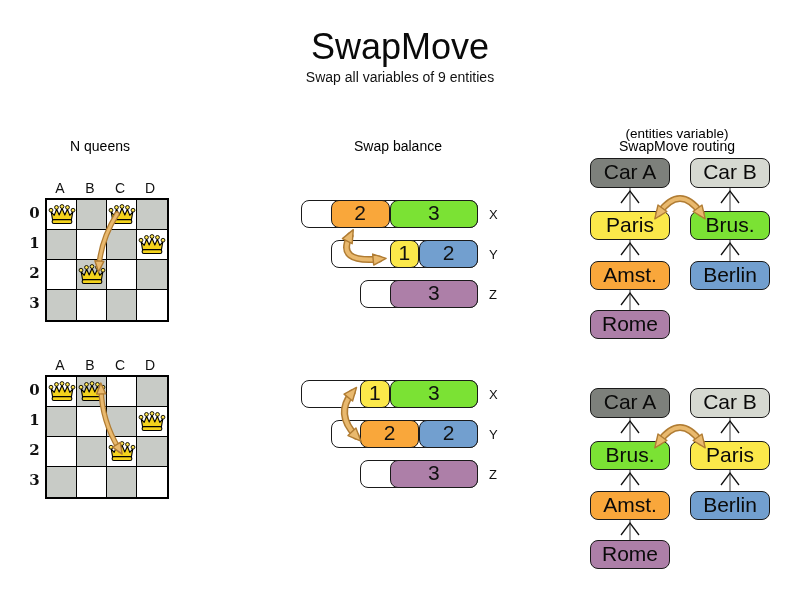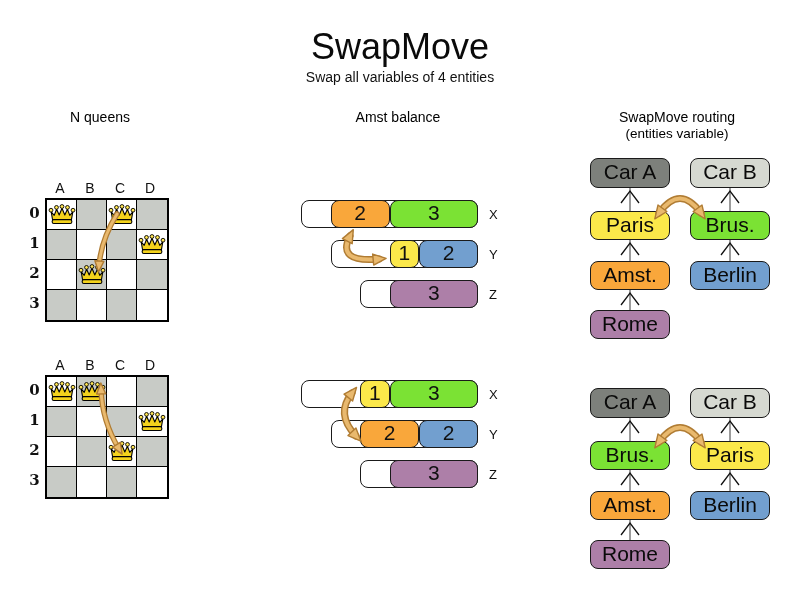--- a/index.html
+++ b/index.html
@@ -2,21 +2,21 @@
 <html style="--dark: #c8cbc6;"><head>
 <meta charset="utf-8">
 <style>
   html,body{margin:0;padding:0;background:#ffffff;}
   #canvas{position:relative;width:800px;height:600px;background:#ffffff;overflow:hidden;
           font-family:"Liberation Sans",sans-serif;color:#000;}
   .title{position:absolute;left:0;top:26px;width:800px;text-align:center;
          font-size:36px;color:#0a0a0a;}
   .subtitle{position:absolute;left:0;top:69px;width:800px;text-align:center;
             font-size:14px;color:#111;}
-  .col-header{position:absolute;width:170px;text-align:center;font-size:14px;color:#000;}
+  .col-header{position:absolute;width:170px;text-align:center;font-size:14px;color:#000;margin-top:29px;}
   #hdr-nqueens{left:15px;top:109px;}
   #hdr-cloud{left:313px;top:109px;}
   #hdr-vrp{left:592px;top:109px;}
   #hdr-vrp-sub{left:592px;top:126px;width:170px;position:absolute;text-align:center;
                font-size:13.5px;color:#000;}
   .board{position:absolute;width:120px;height:120px;border:2px solid #000;background:#fff;}
   .cell{position:absolute;width:30px;height:30px;box-sizing:border-box;}
   .cell.dark{background:var(--dark,#c8cbc6);}
   .queen{position:absolute;width:28px;height:23px;}
   .collabel{position:absolute;width:30px;height:15px;text-align:center;font-size:14px;color:#111;}
@@ -29,23 +29,23 @@
   .cloud-label{position:absolute;font-size:13px;color:#111;}
   .vrp-node{position:absolute;width:80px;border:1.6px solid #1a1a1a;border-radius:8px;
             box-sizing:border-box;text-align:center;font-size:21px;color:#0a0a0a;}
   #overlay{position:absolute;left:0;top:0;width:800px;height:600px;pointer-events:none;z-index:20;}
 </style>
 </head>
 <body>
 
 <div id="canvas">
   <div class="title">SwapMove</div>
-  <div class="subtitle">Swap all variables of 4 entities</div>
+  <div class="subtitle">Swap all variables of 9 entities</div>
   <div class="col-header" id="hdr-nqueens">N queens</div>
-  <div class="col-header" id="hdr-cloud">Amst balance</div>
+  <div class="col-header" id="hdr-cloud">Swap balance</div>
   <div class="col-header" id="hdr-vrp">SwapMove routing</div>
   <div id="hdr-vrp-sub">(entities variable)</div>
   <svg id="overlay" viewBox="0 0 800 600">
       <g>
         <line x1="630" y1="188" x2="630" y2="211" stroke="#7a7a7a" stroke-width="1.5"></line>
         <polyline points="621,203 630,191 639,203" fill="none" stroke="#111111" stroke-width="1.3"></polyline>
       </g>
       <g>
         <line x1="630" y1="240" x2="630" y2="261" stroke="#7a7a7a" stroke-width="1.5"></line>
         <polyline points="621,255 630,243 639,255" fill="none" stroke="#111111" stroke-width="1.3"></polyline>

